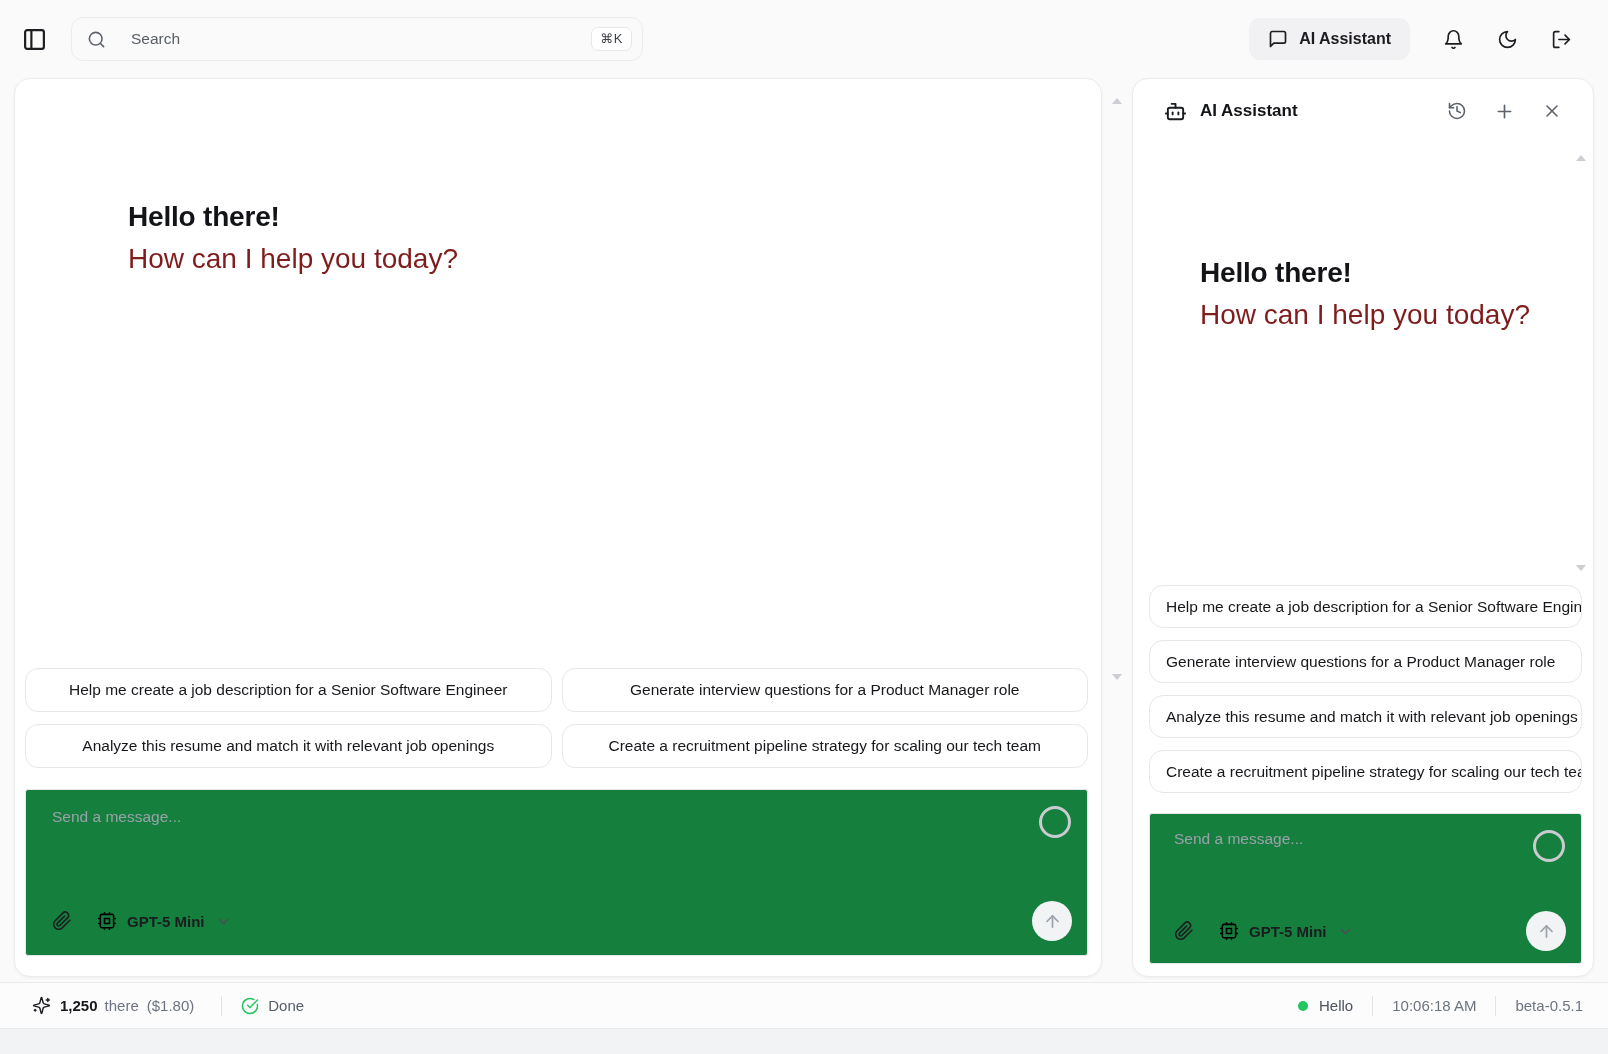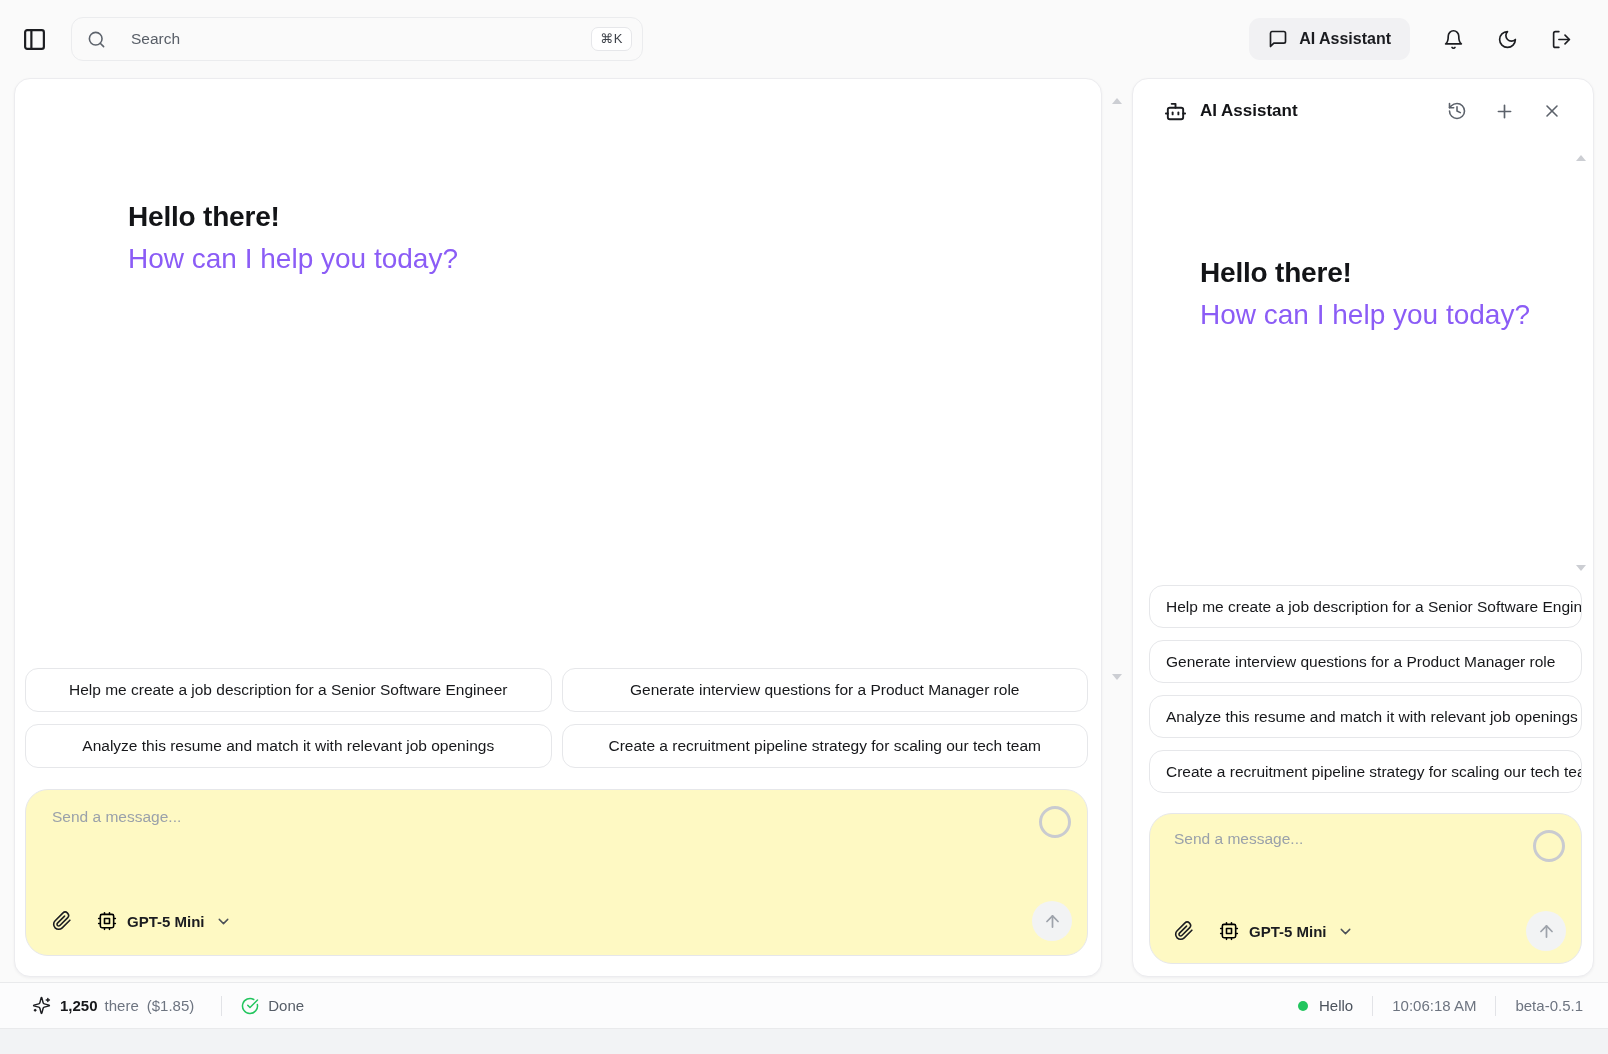--- a/index.html
+++ b/index.html
@@ -52,35 +52,35 @@
   
   .tri { position:absolute; width:0; height:0; border-left:5px solid transparent; border-right:5px solid transparent; }
   .tri.up   { border-bottom:6px solid #ccced3; }
   .tri.down { border-top:6px solid #ccced3; }
 
   
   .chat-viewport { flex:1; position:relative; }
   .greeting { position:absolute; }
   .chat-viewport .greeting { left:113px; top:122px; }
   .g-title { font-size:28px; font-weight:700; color:#131417; letter-spacing:-.2px; }
-  .g-sub { font-size:28px; font-weight:400; color:#8b5cf6; margin-top:7px; line-height:1.38; }
+  .g-sub { font-size:28px; font-weight:400; color:#7f1d1d; margin-top:7px; line-height:1.38; }
 
   .suggestions-grid {
     display:grid; grid-template-columns:1fr 1fr; gap:12px 10px;
     margin:0 13px 0 10px; flex:none;
   }
   .chip {
     height:44px; background:#fff; border:1px solid #e6e7ea; border-radius:13px;
     display:flex; align-items:center; justify-content:center; padding:0 14px;
     font-family:inherit; font-size:15.5px; color:#17181b; cursor:pointer; white-space:nowrap; overflow:hidden;
   }
 
   .composer {
     position:relative; flex:none; margin:21px 13px 20px 10px; height:167px;
-    border:1px solid #e6e7ea; border-radius:23px; background:#fef9c3;
+    border:1px solid #e6e7ea; border-radius:3px; background:#15803d;
   }
   .composer textarea {
     position:absolute; top:18px; left:26px; right:72px; height:58px;
     border:none; outline:none; resize:none; background:transparent;
     font-family:inherit; font-size:15.5px; color:#17181b;
   }
   .composer textarea::placeholder { color:#9aa1aa; }
   .ring {
     position:absolute; top:16px; right:16px; width:32px; height:32px;
     border:3px solid #c9cbd0; border-radius:50%;
@@ -358,21 +358,21 @@
     <div class="sb-left">
       <svg class="sparkles" width="19" height="19" viewBox="0 0 24 24" fill="none" stroke="currentColor" stroke-width="1.8" stroke-linecap="round" stroke-linejoin="round">
           <path d="M9.937 15.5A2 2 0 0 0 8.5 14.063l-6.135-1.582a.5.5 0 0 1 0-.962L8.5 9.936A2 2 0 0 0 9.937 8.5l1.582-6.135a.5.5 0 0 1 .963 0L14.063 8.5A2 2 0 0 0 15.5 9.937l6.135 1.581a.5.5 0 0 1 0 .964L15.5 14.063a2 2 0 0 0-1.437 1.437l-1.582 6.135a.5.5 0 0 1-.963 0z"></path>
           <path d="M20 3v4"></path>
           <path d="M22 5h-4"></path>
           <path d="M4 17v2"></path>
           <path d="M5 18H3"></path>
         </svg>
       <span class="tok-value">1,250</span>
       <span class="tok-label">there</span>
-      <span class="tok-label">($1.85)</span>
+      <span class="tok-label">($1.80)</span>
       <span class="sb-divider"></span>
       <svg class="done-check" width="18" height="18" viewBox="0 0 24 24" fill="none" stroke="currentColor" stroke-width="2" stroke-linecap="round" stroke-linejoin="round">
           <path d="M21.801 10A10 10 0 1 1 17 3.335"></path>
           <path d="m9 11 3 3L22 4"></path>
         </svg>
       <span class="done-label">Done</span>
     </div>
     <div class="sb-right">
       <span class="online-dot"></span>
       <span class="online-label">Hello</span>

